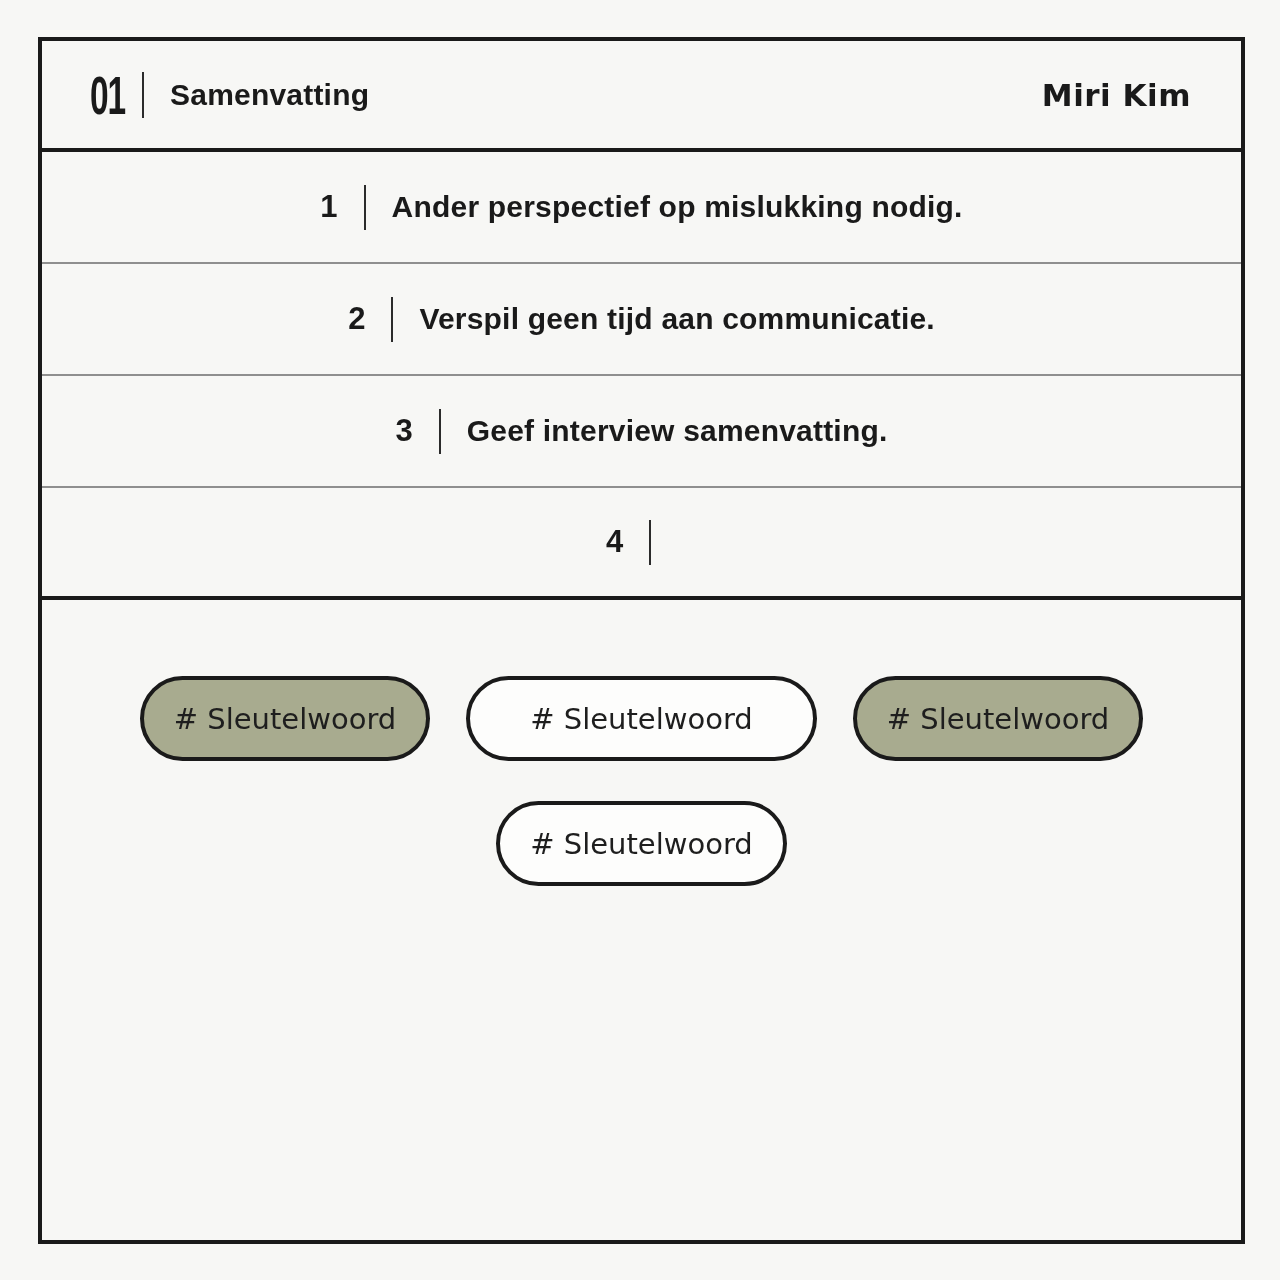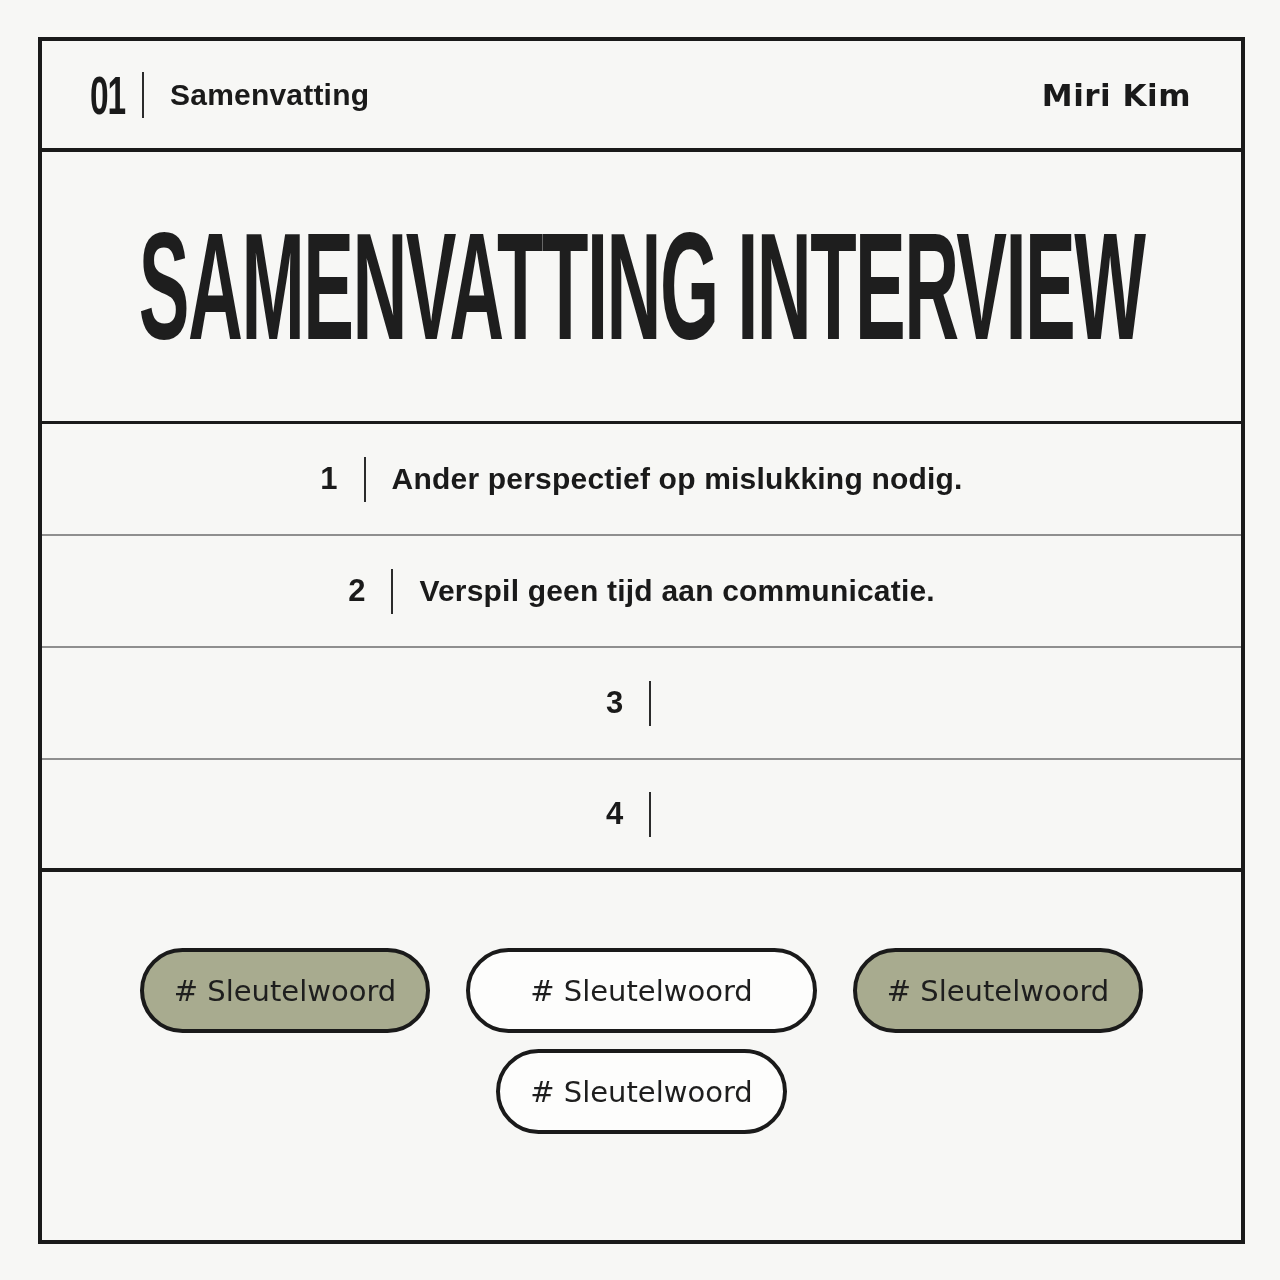--- a/index.html
+++ b/index.html
@@ -114,21 +114,21 @@
     font-weight: bold;
     letter-spacing: 0.2px;
   }
   
   .tags-section {
     flex: 1 1 auto;
     display: flex;
     flex-direction: column;
     align-items: center;
     padding-top: 76px;
-    gap: 16px;
+    gap: 40px;
   }
   .tags-row {
     display: flex;
     align-items: center;
     gap: 36px;
   }
   .tags-row.second { gap: 28px; }
   .pill {
     height: 85px;
     border: 4px solid var(--ink);
@@ -153,37 +153,35 @@
 <div class="canvas">
   <div class="frame">
 
     <div class="header">
       <span class="page-number">01</span>
       <span class="header-vbar"></span>
       <span class="section-label">Samenvatting</span>
       <span class="author">Miri Kim</span>
     </div>
 
-    <div class="title-section">
-      <h1 class="main-title">SAMENVATTING INTERVIEW</h1>
-    </div>
 
     <div class="list-row">
       <span class="item-number">1</span>
       <span class="item-vbar"></span>
       <span class="item-text">Ander perspectief op mislukking nodig.</span>
     </div>
     <div class="list-row">
       <span class="item-number">2</span>
       <span class="item-vbar"></span>
       <span class="item-text">Verspil geen tijd aan communicatie.</span>
     </div>
     <div class="list-row">
       <span class="item-number">3</span>
       <span class="item-vbar"></span>
+      <span class="item-text">Geef interview samenvatting.</span>
     </div>
     <div class="list-row last">
       <span class="item-number">4</span>
       <span class="item-vbar"></span>
     </div>
 
     <div class="tags-section">
       <div class="tags-row">
         <div class="pill filled">
           <span># Sleutelwoord</span>

